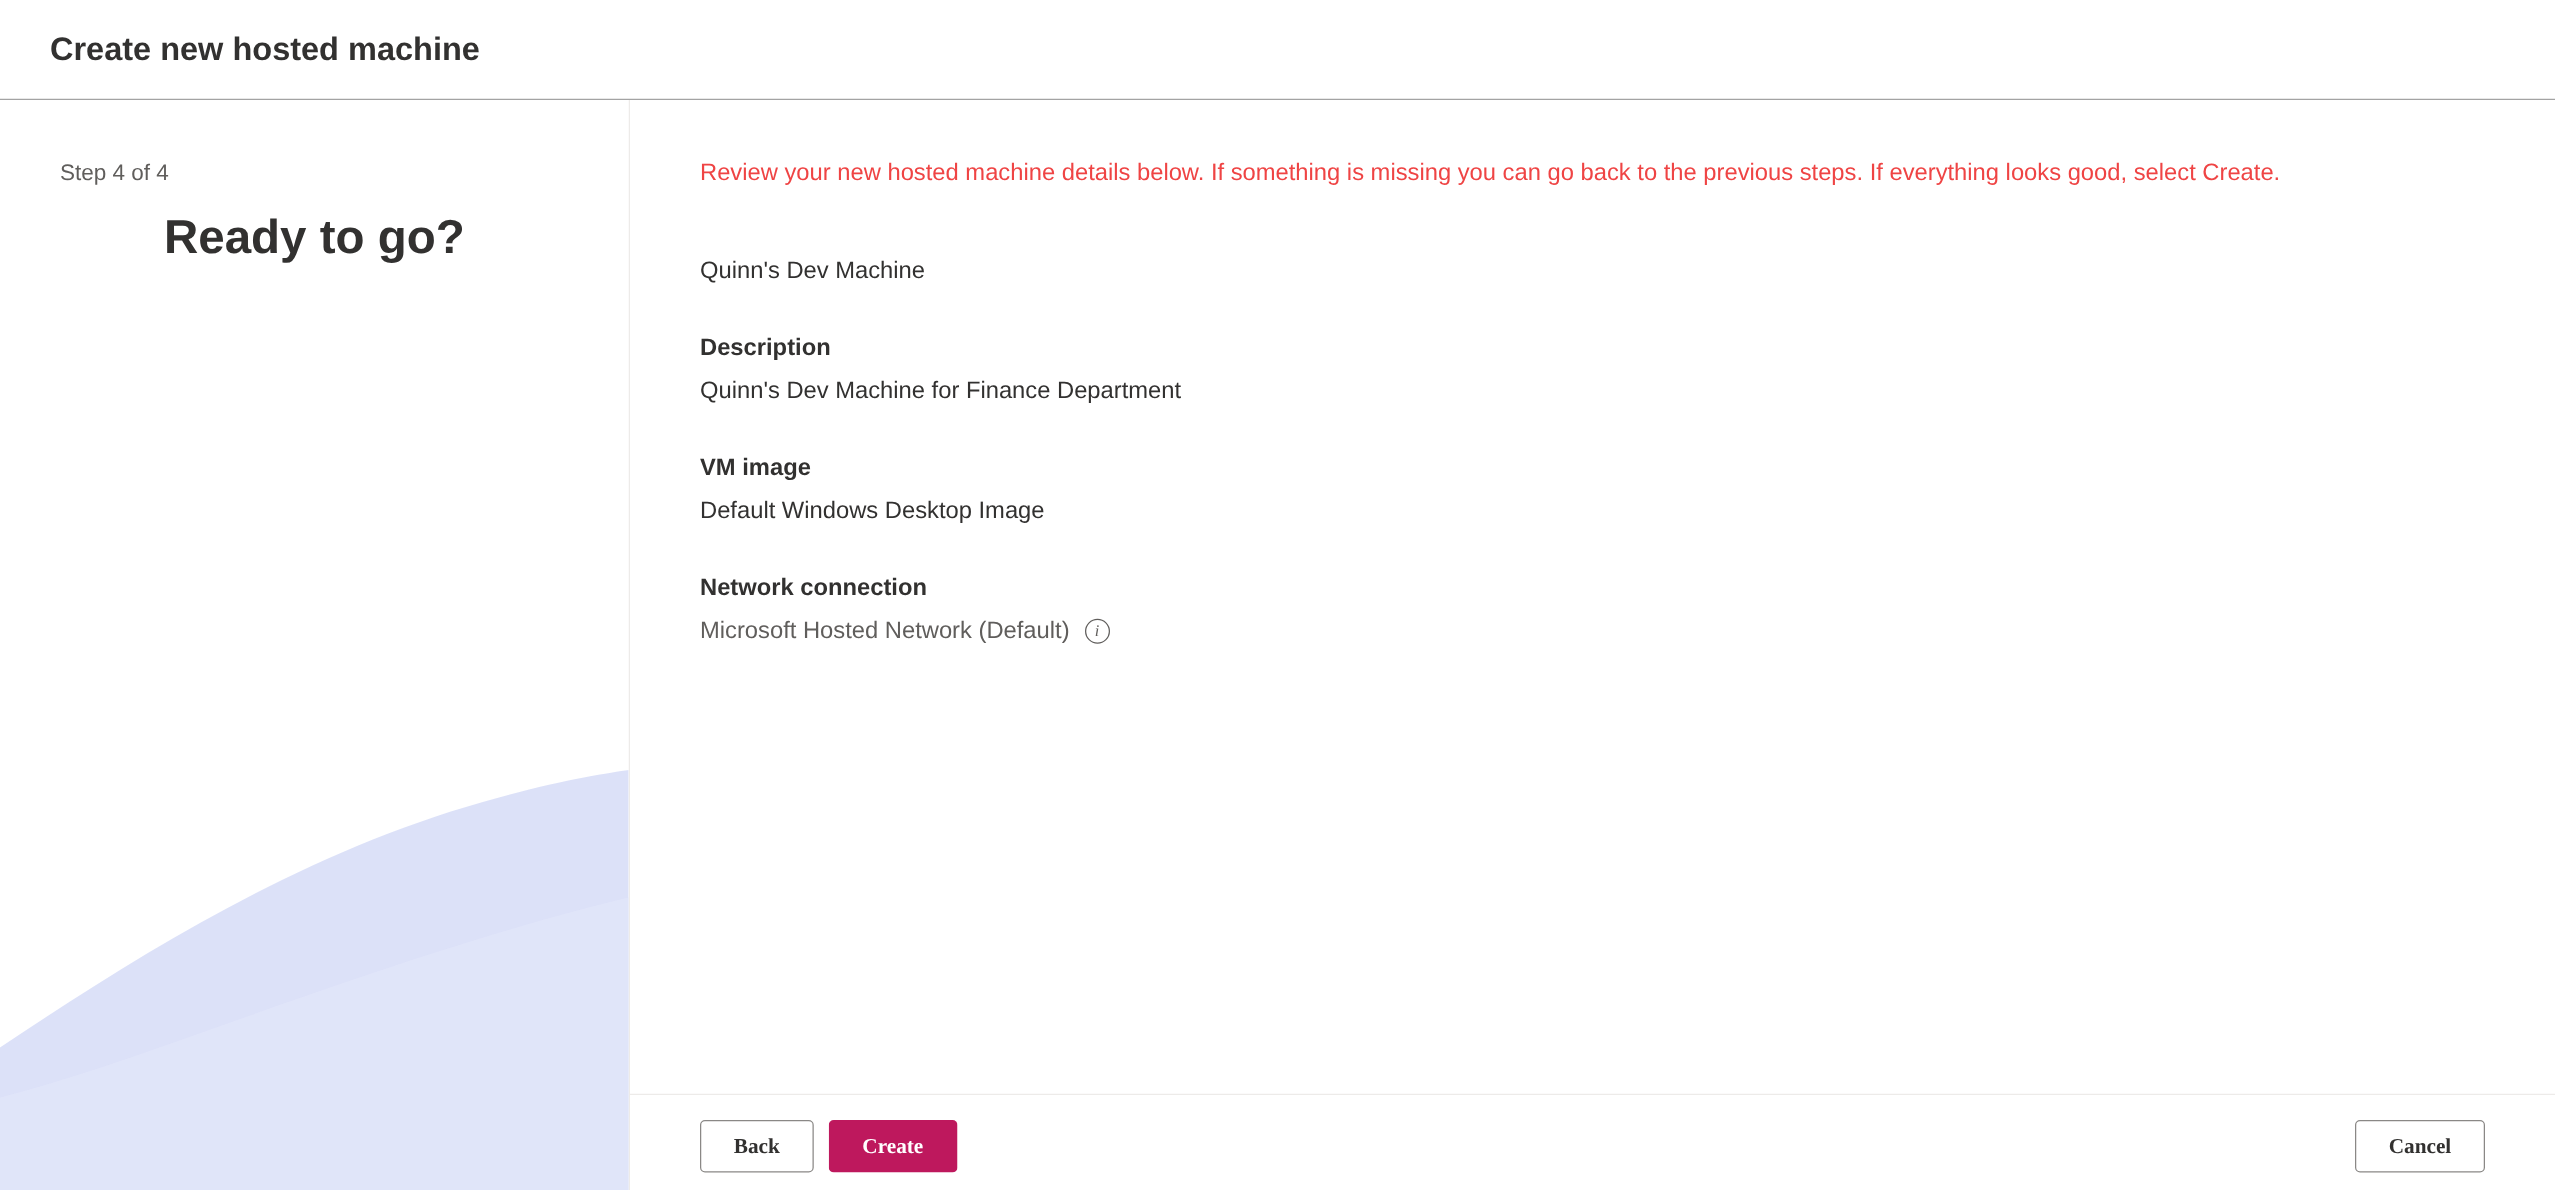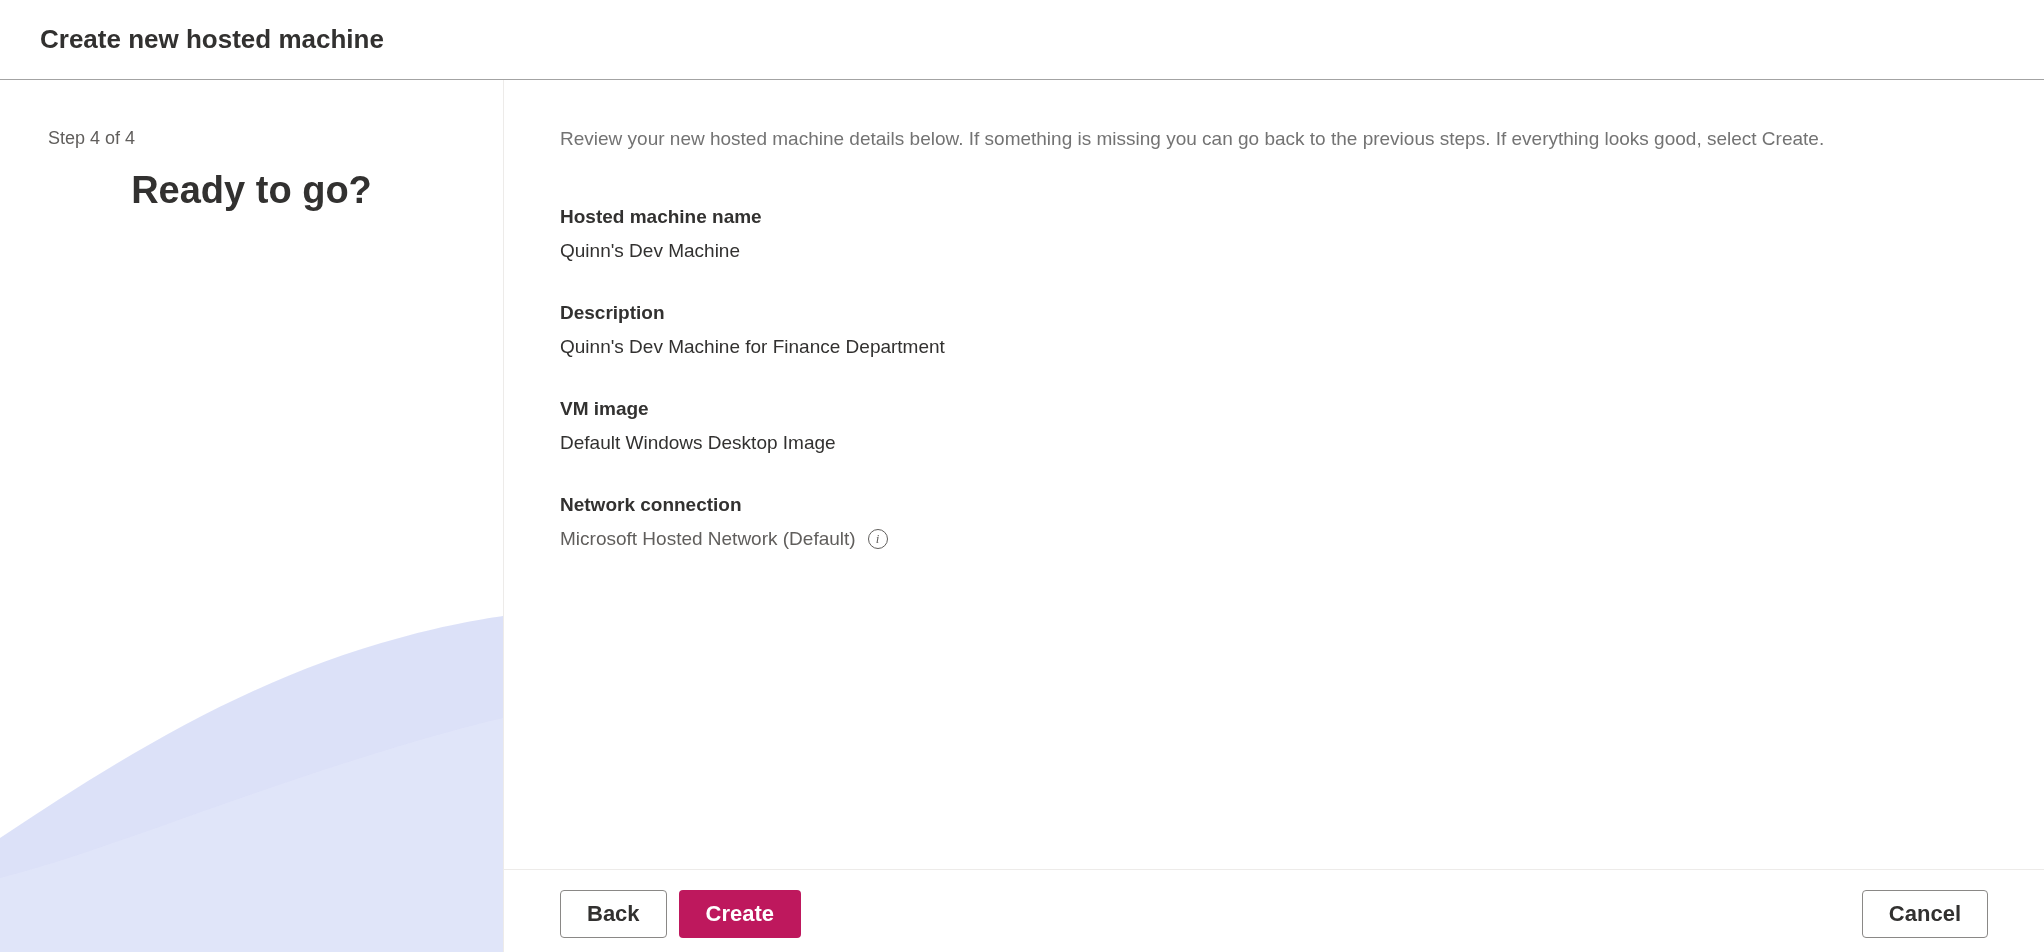--- a/index.html
+++ b/index.html
@@ -67,21 +67,21 @@
       overflow: auto;
     }
     .main-title {
       font-size: 26px;
       font-weight: 600;
       color: #323130;
       margin-bottom: 12px;
     }
     .main-subtitle {
       font-size: 19px;
-      color: #737373;
+      color: #ef4444;
       margin-bottom: 56px;
     }
     .field-group {
       margin-bottom: 40px;
     }
     .field-label {
       font-size: 19px;
       font-weight: 600;
       color: #323130;
       margin-bottom: 12px;
@@ -111,22 +111,22 @@
       cursor: pointer;
     }
     .footer {
       border-top: 1px solid #edebe9;
       padding: 20px 56px;
       display: flex;
       align-items: center;
       gap: 12px;
     }
     .btn {
-      font-family: Liberation Sans, sans-serif;
-      font-size: 22px;
+      font-family: Liberation Serif, serif;
+      font-size: 17px;
       font-weight: 600;
       padding: 10px 26px;
       border-radius: 4px;
       cursor: pointer;
       border: 1px solid transparent;
     }
     .btn-secondary {
       background: #ffffff;
       color: #323130;
       border: 1px solid #8a8886;
@@ -155,21 +155,20 @@
       <path d="M 0 280 C 120 200, 250 120, 400 80 C 450 66, 490 60, 504 58 L 504 400 L 0 400 Z" fill="#d6dcf7" opacity="0.85"></path>
       <path d="M 0 320 C 80 300, 180 260, 300 220 C 380 193, 460 170, 504 160 L 504 400 L 0 400 Z" fill="#e2e6fa" opacity="0.75"></path>
     </svg>
   </aside>
 
   <main class="main">
     <div class="main-content">
       <p class="main-subtitle">Review your new hosted machine details below. If something is missing you can go back to the previous steps. If everything looks good, select Create.</p>
 
       <div class="field-group">
-        <div class="field-label">Hosted machine name</div>
         <div class="field-value">Quinn's Dev Machine</div>
       </div>
 
       <div class="field-group">
         <div class="field-label">Description</div>
         <div class="field-value">Quinn's Dev Machine for Finance Department</div>
       </div>
 
       <div class="field-group">
         <div class="field-label">VM image</div>

